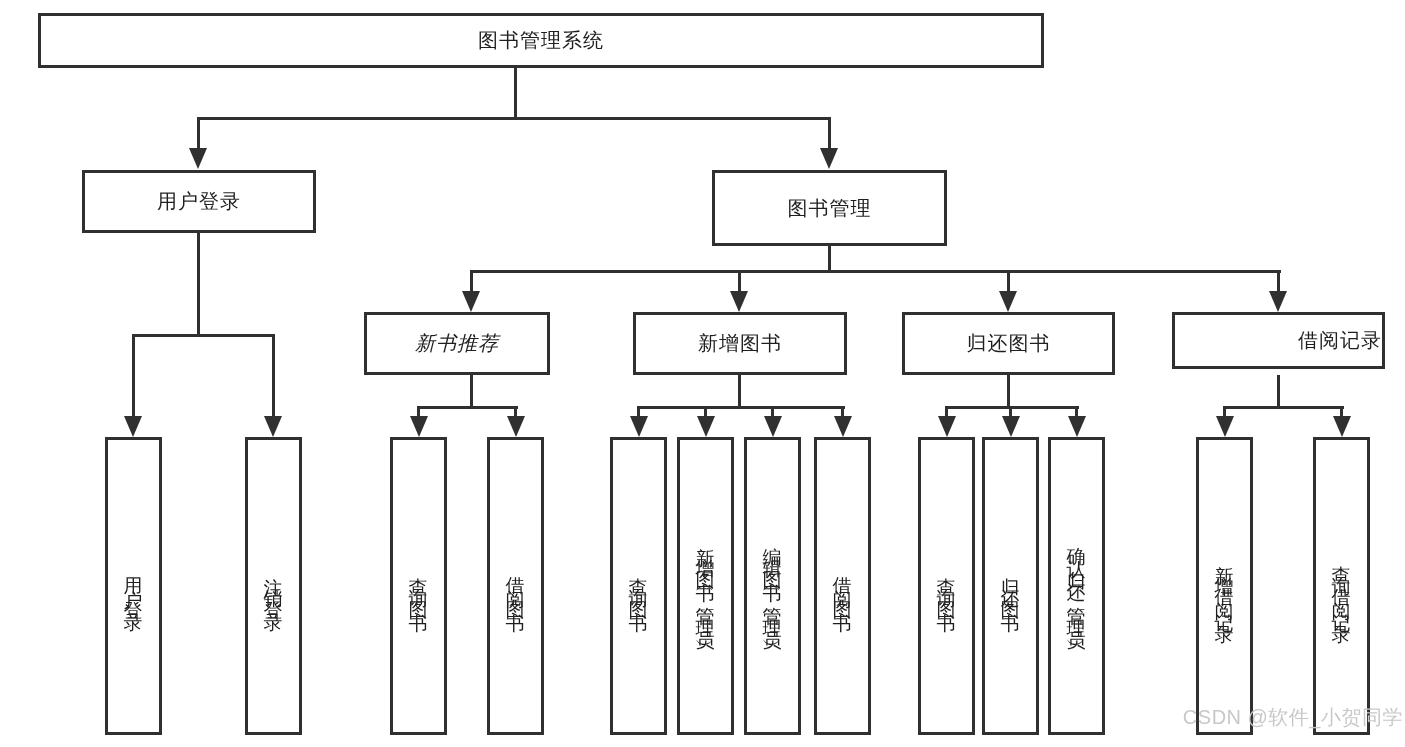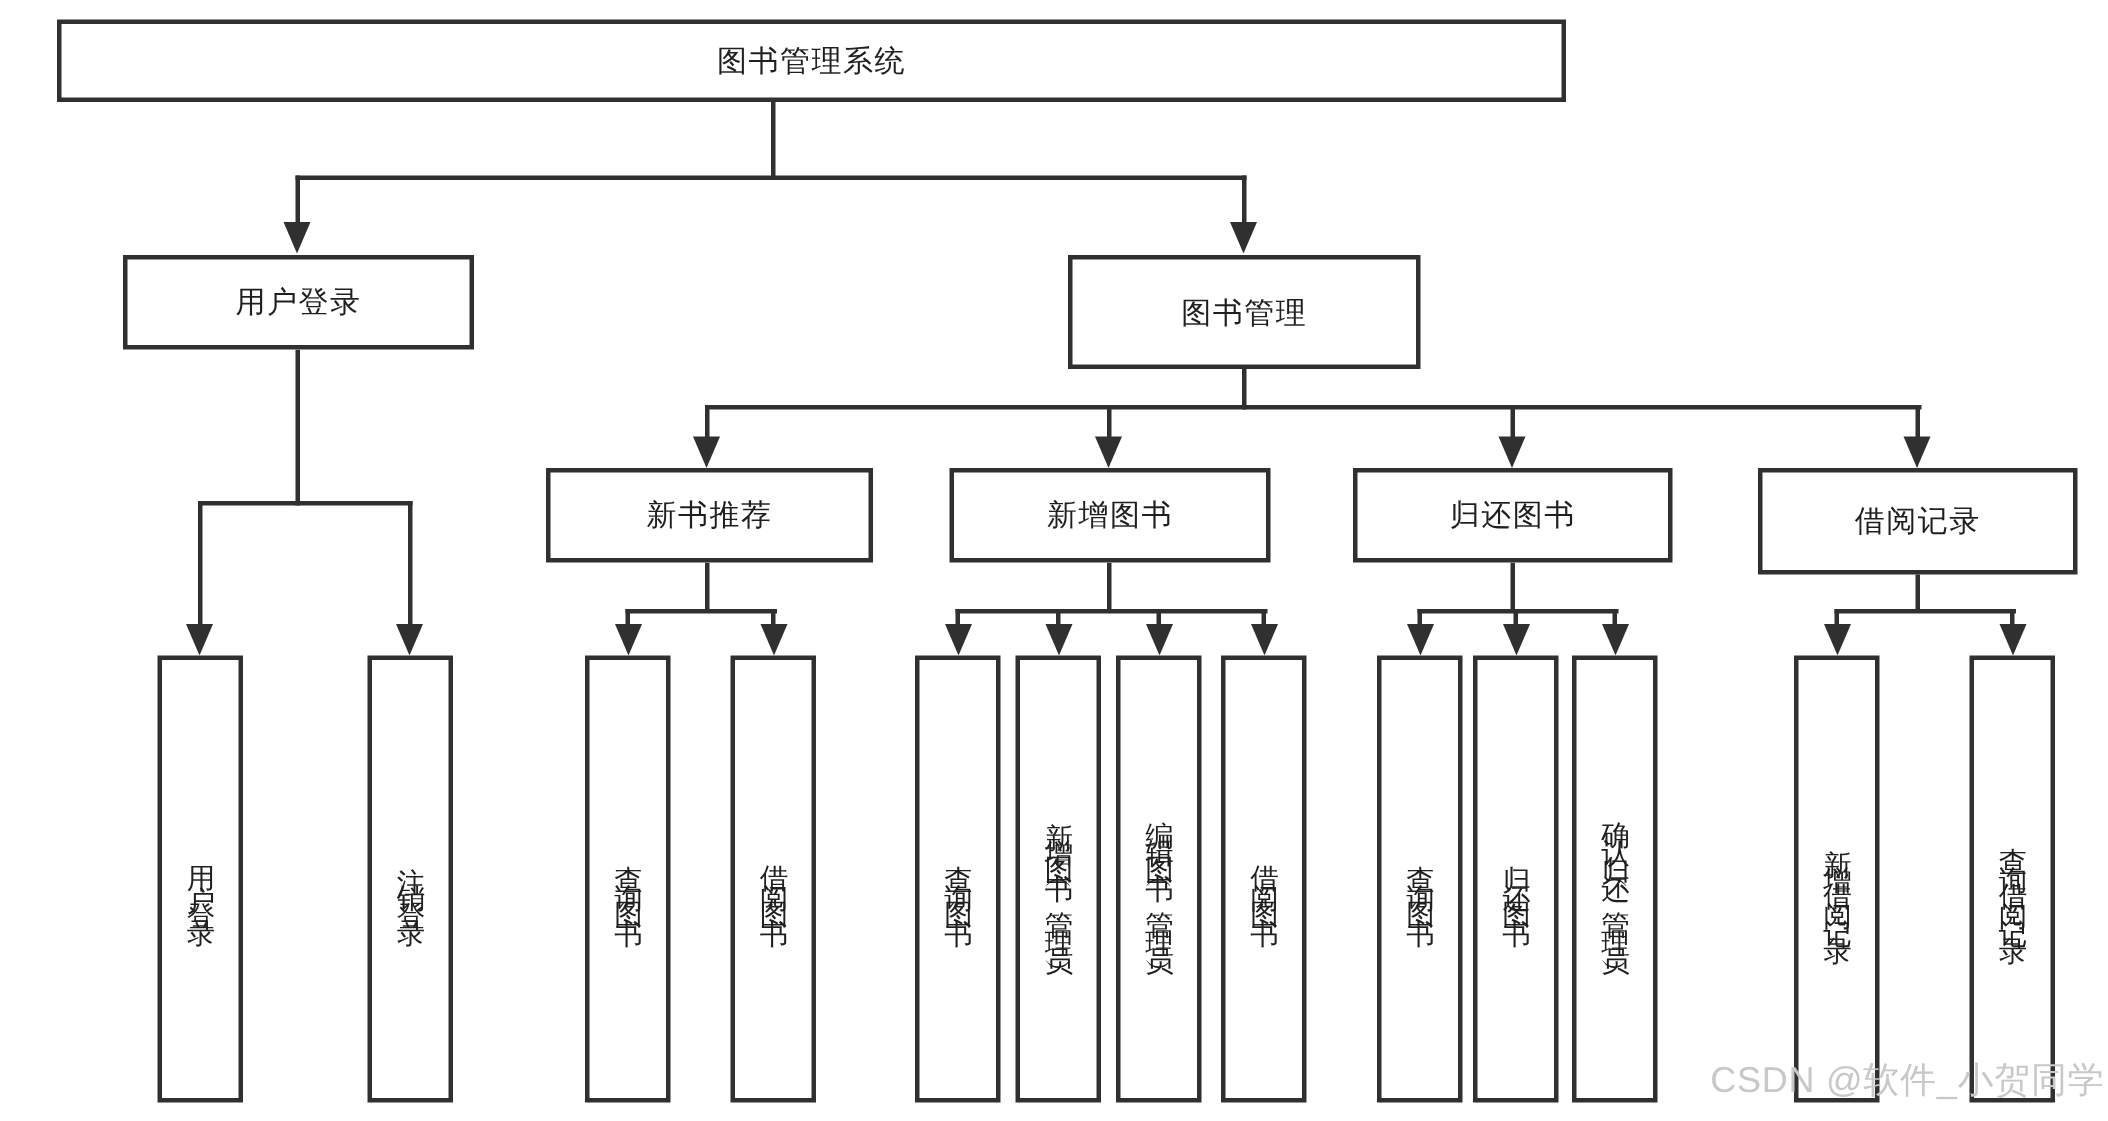--- a/index.html
+++ b/index.html
@@ -55,21 +55,21 @@
     width:0;height:0;
     border-left:9px solid transparent;
     border-right:9px solid transparent;
     border-top:21px solid var(--line);
     z-index:1;
   }
   .watermark{
     position:absolute;
     right:2px;
     top:704px;
-    font-size:24px;
+    font-size:20px;
     color:var(--watermark);
     letter-spacing:0.5px;
     z-index:5;
     white-space:nowrap;
   }
 </style>
 </head>
 <body>
 
 <div class="stage">
@@ -78,30 +78,30 @@
     <span>图书管理系统</span>
   </div>
 
   <div class="box" style="left:82px;top:170px;width:234px;height:63px;">
     <span>用户登录</span>
   </div>
   <div class="box" style="left:712px;top:170px;width:235px;height:76px;">
     <span>图书管理</span>
   </div>
 
-  <div class="box" style="left:364px;top:312px;width:218px;height:63px;">
+  <div class="box" style="left:364px;top:312px;width:186px;height:63px;font-style:italic;">
     <span>新书推荐</span>
   </div>
   <div class="box" style="left:633px;top:312px;width:214px;height:63px;">
     <span>新增图书</span>
   </div>
   <div class="box" style="left:902px;top:312px;width:213px;height:63px;">
     <span>归还图书</span>
   </div>
-  <div class="box" style="left:1172px;top:312px;width:213px;height:71px;">
+  <div class="box" style="left:1172px;top:312px;width:213px;height:57px;justify-content:flex-end;">
     <span>借阅记录</span>
   </div>
 
   <div class="box vbox" style="left:105px;">
     <span class="vtext">用户登录</span>
   </div>
   <div class="box vbox" style="left:245px;">
     <span class="vtext">注销登录</span>
   </div>
 

